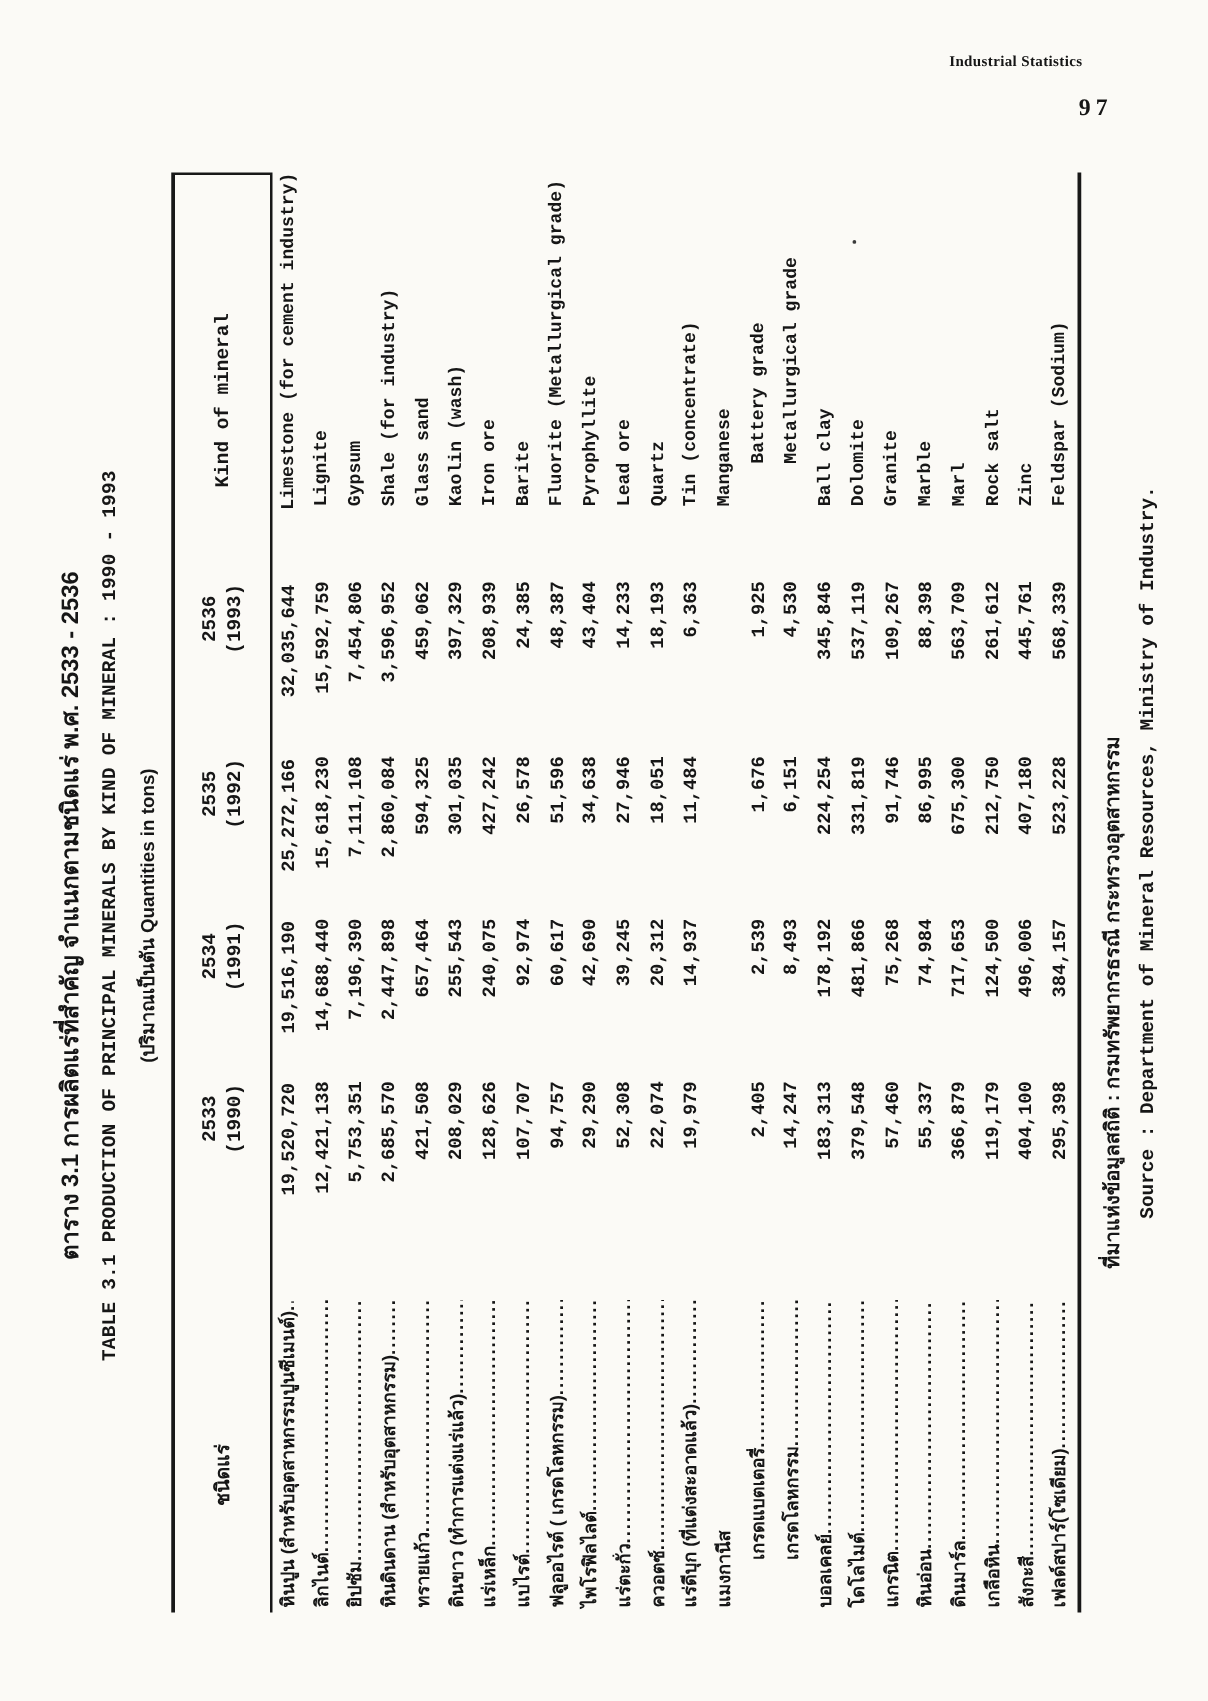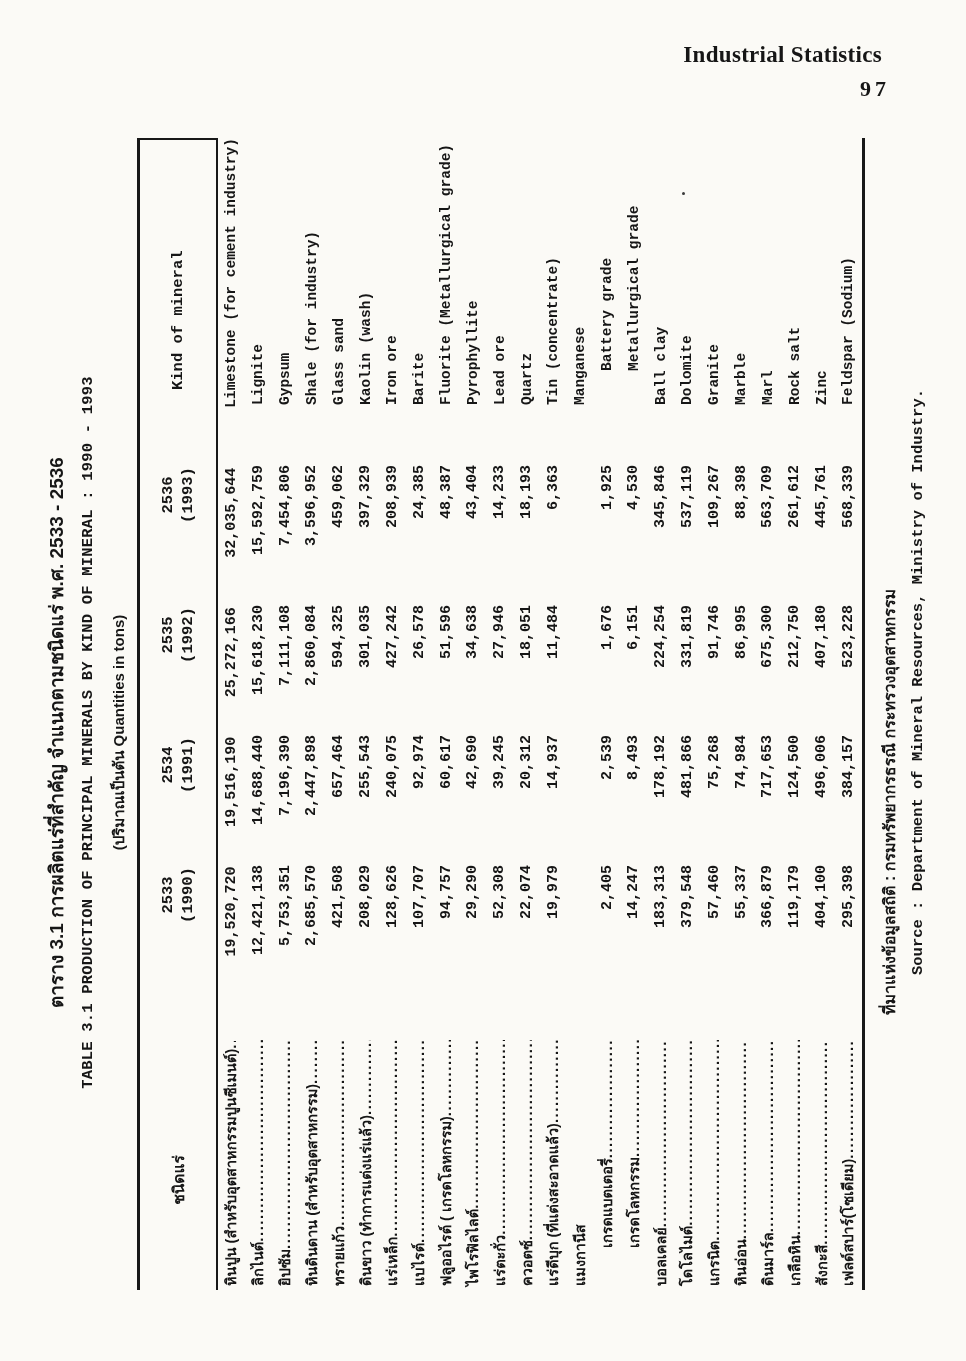--- a/index.html
+++ b/index.html
@@ -4,28 +4,28 @@
 <style>
   html,body{margin:0;padding:0;}
   body{
     width:966px;height:1361px;position:relative;overflow:hidden;
     background:#fbfaf6;color:#161616;
     font-family:"Liberation Sans",sans-serif;
   }
   .mono{font-family:"Liberation Mono","DejaVu Sans Mono",monospace;}
   
   .run-head{
-    position:absolute;top:42px;right:84px;
-    font-family:"Liberation Serif",serif;font-weight:700;font-size:23px;
+    position:absolute;top:42px;right:100px;
+    font-family:"Liberation Serif",serif;font-weight:700;font-size:12px;
     letter-spacing:0.3px;
     text-align:center;
   }
   .page-num{
     position:absolute;top:76px;right:76px;
-    font-family:"Liberation Serif",serif;font-weight:700;font-size:22px;
+    font-family:"Liberation Serif",serif;font-weight:700;font-size:19px;
     letter-spacing:4px;
   }
   
   .sheet{
     position:absolute;left:40px;top:1290px;width:1152px;height:910px;
     transform:rotate(-90deg);transform-origin:0 0;
     font-weight:700;
   }
   .titles{width:1115px;text-align:center;height:97px;box-sizing:border-box;padding-top:2px;}
   .t1{font-size:19px;line-height:30px;white-space:nowrap;}

